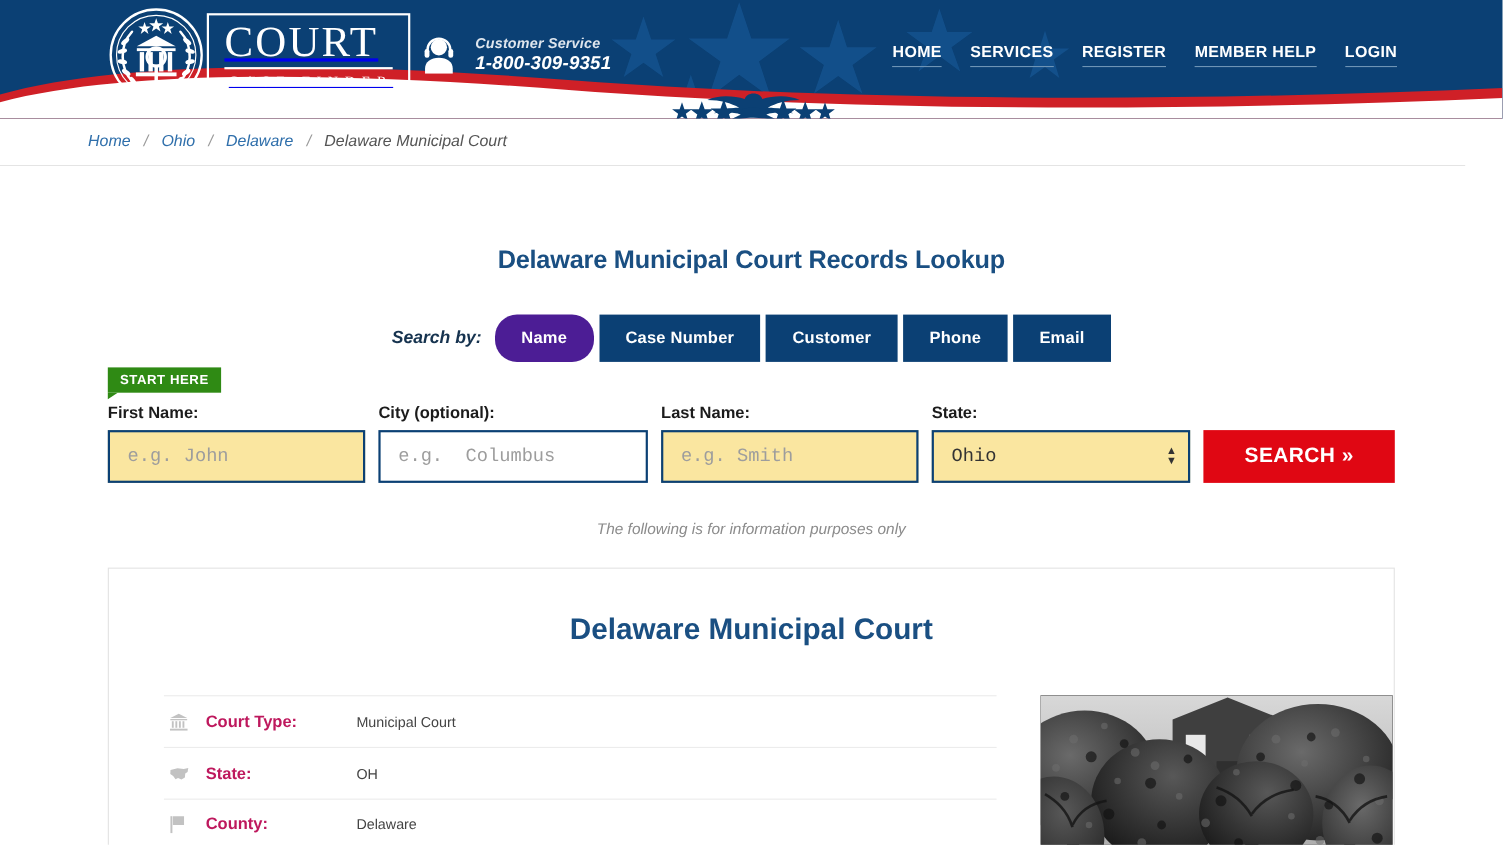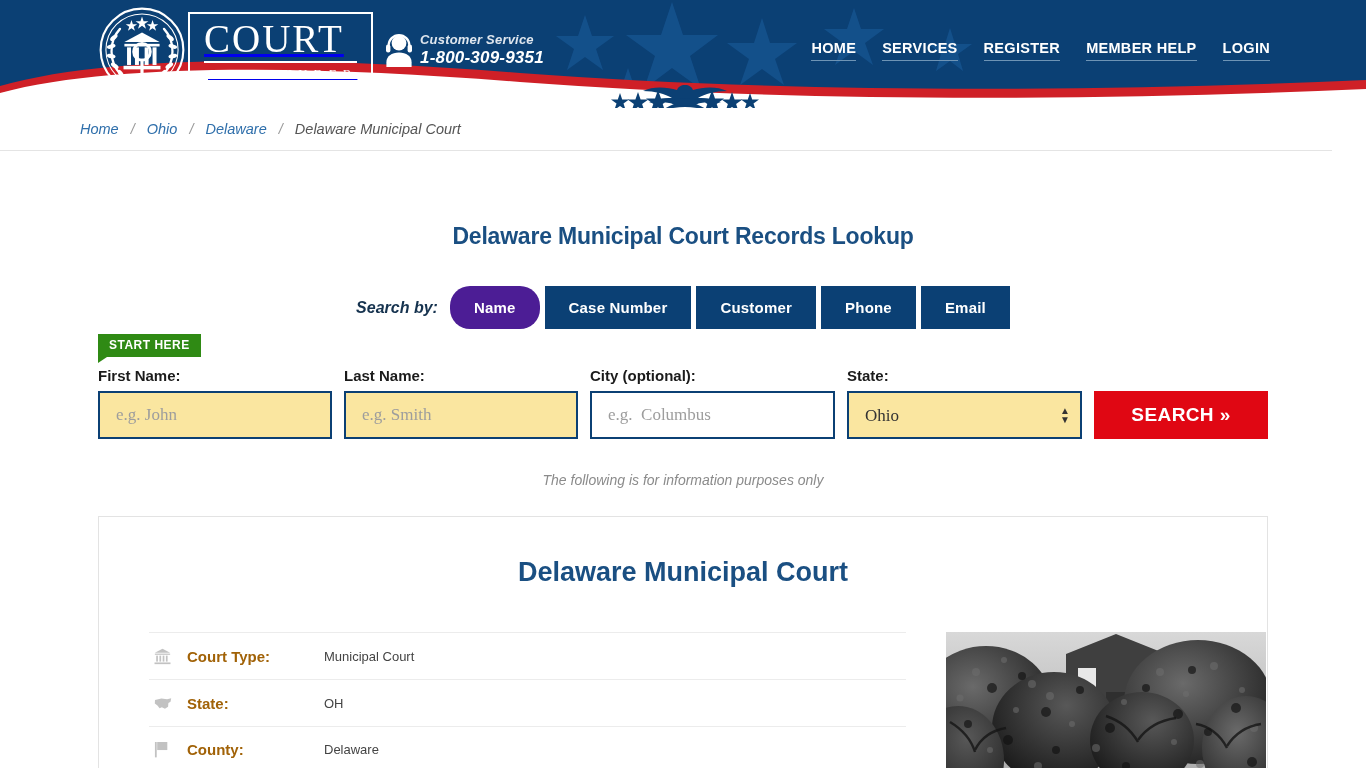--- a/index.html
+++ b/index.html
@@ -71,21 +71,21 @@
     padding-left: 4px;
   }
 
   
   .cs-wrap {
     position: absolute;
     left: 384px;
     top: 33px;
     display: flex;
     align-items: center;
-    gap: 6px;
+    gap: 18px;
   }
   .cs-icon { width: 30px; height: 34px; flex: none; }
   .cs-label {
     font-size: 13px;
     font-style: italic;
     font-weight: bold;
     color: #dfe6ee;
     line-height: 1.15;
     letter-spacing: .2px;
   }
@@ -220,21 +220,21 @@
     font-weight: bold;
     color: #1b1b1b;
     margin-bottom: 7px;
   }
   .field input,
   .field select {
     height: 48px;
     border: 2px solid #0b4074;
     font-size: 17px;
     padding: 0 16px;
-    font-family: Liberation Serif, serif;
+    font-family: Liberation Mono, monospace;
     color: #333333;
     outline: none;
     background: #ffffff;
   }
   .field input.highlight, .field select.highlight { background: #fae6a0; }
   .field input::placeholder { color: #9d9d9d; }
   .f-first input { width: 234px; }
   .f-last  input { width: 234px; }
   .f-city  input { width: 245px; }
   .f-state select {
@@ -307,21 +307,21 @@
     align-items: center;
     justify-content: flex-start;
     padding-left: 5px;
     color: #c2c2c2;
   }
   .detail-key {
     width: 137px;
     flex: none;
     font-size: 15px;
     font-weight: bold;
-    color: #a16207;
+    color: #be185d;
   }
   .detail-val { font-size: 13px; color: #444444; }
 
   .court-photo {
     width: 320px;
     height: 200px;
     flex: none;
     border: 0;
     position: relative;
     overflow: hidden;
@@ -462,28 +462,28 @@
 
   <div class="form-zone">
     <div class="start-here">START HERE</div>
 
     <div class="form-row">
       <div class="field f-first">
         <label class="field-label">First Name:</label>
         <input class="highlight" type="text" placeholder="e.g. John" style="">
       </div>
 
+      <div class="field f-city">
+        <label class="field-label">City (optional):</label>
+        <input type="text" placeholder="e.g.  Columbus" style="">
+      </div>
+
       <div class="field f-last">
         <label class="field-label">Last Name:</label>
         <input class="highlight" type="text" placeholder="e.g. Smith" style="">
-      </div>
-
-      <div class="field f-city">
-        <label class="field-label">City (optional):</label>
-        <input type="text" placeholder="e.g.  Columbus" style="">
       </div>
 
       <div class="field f-state">
         <label class="field-label">State:</label>
         <span class="select-wrap">
           <select class="highlight">
             <option>Ohio</option>
           </select>
           <span class="select-arrows">▲<br>▼</span>
         </span>

